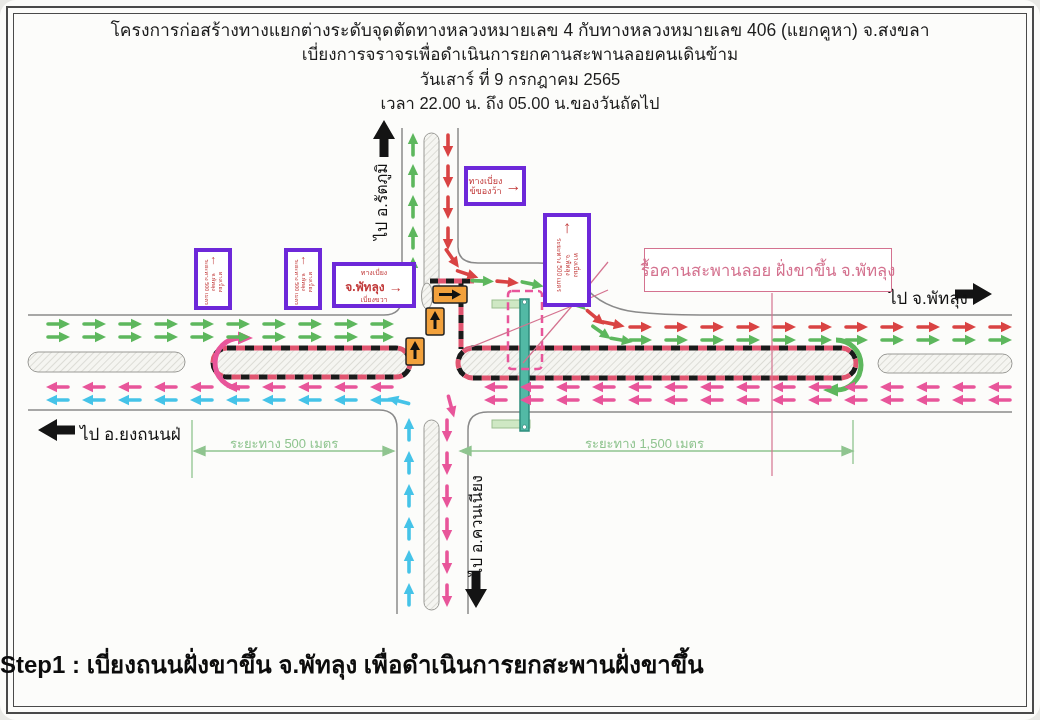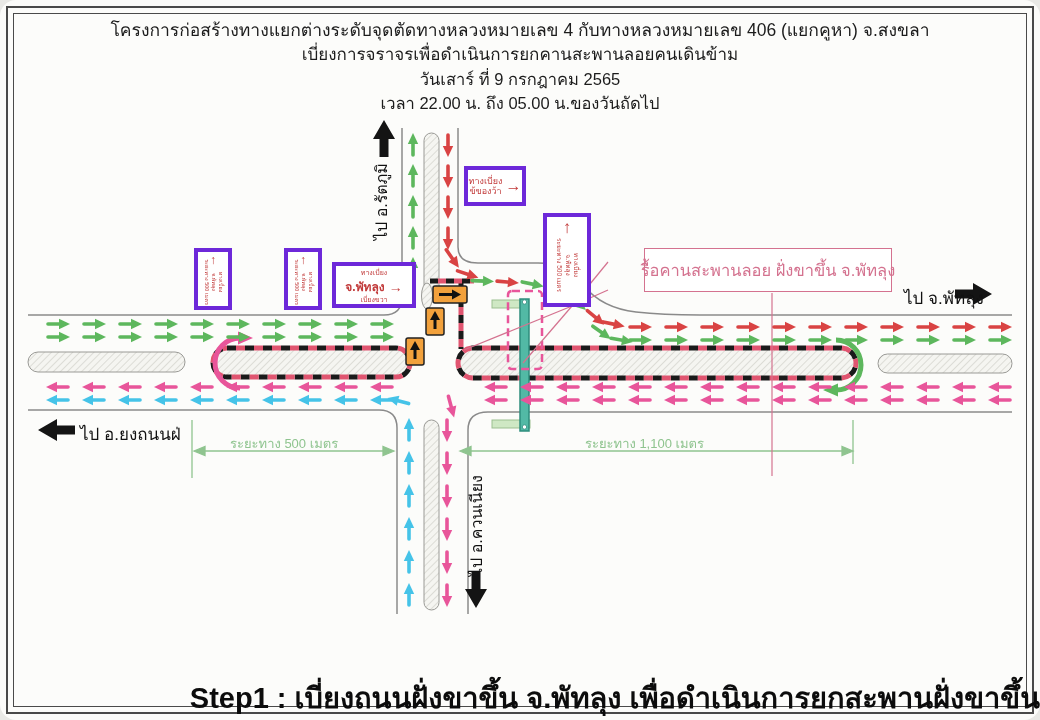--- a/index.html
+++ b/index.html
@@ -27,22 +27,22 @@
   .s5{left:332px;top:262px;width:84px;height:46px;padding-top:3px;}
   .s5 .row{display:flex;align-items:center;justify-content:center;gap:4px;}
   .vsign{overflow:hidden;}
   .vsign .uparr{position:absolute;top:1px;left:0;width:100%;text-align:center;}
   .rot{position:absolute;left:50%;top:56%;transform:translate(-50%,-50%) rotate(90deg);
        line-height:1.3;white-space:nowrap;text-align:center;}
   .s2{left:543px;top:213px;width:48px;height:94px;} .s2 .rot{font-size:6.5px;} .s2 .uparr{font-size:17px;font-weight:bold;}
   .s3{left:194px;top:248px;width:38px;height:62px;} 
   .s4{left:284px;top:248px;width:38px;height:62px;}
   .s3 .rot,.s4 .rot{font-size:5.5px;} .s3 .uparr,.s4 .uparr{font-size:12px;font-weight:bold;}
-  .caption{position:absolute;top:675px;left:0;width:100%;text-align:right;
-           font-size:29px;font-weight:bold;color:#0c0c0c;}
+  .caption{position:absolute;top:645px;left:0;width:100%;text-align:left;
+           font-size:24px;font-weight:bold;color:#0c0c0c;}
 </style>
 </head>
 <body>
 
 <div class="sheet">
   <div class="frame-outer"></div>
   <div class="frame-inner"></div>
 
   <div class="titleblock">
     <div class="t1">โครงการก่อสร้างทางแยกต่างระดับจุดตัดทางหลวงหมายเลข 4 กับทางหลวงหมายเลข 406 (แยกคูหา) จ.สงขลา</div>
@@ -645,24 +645,24 @@
         <g transform="translate(451 406) rotate(75)">
           <line x1="-10" y1="0" x2="3" y2="0" stroke="#e8559a" stroke-width="3.6" stroke-linecap="round"></line>
           <path d="M1,-5.2 L12,0 L1,5.2 Z" fill="#e8559a"></path>
         </g>
       </g>
   </svg>
 
   <div class="vlabel" style="left:369px;top:240px;">ไป อ.รัตภูมิ</div>
   <div class="vlabel" style="left:464px;top:576px;">ไป อ.ควนเนียง</div>
   <div class="lbl" style="left:80px;top:420px;">ไป อ.ยงถนนฝ่</div>
-  <div class="lbl" style="left:888px;top:284px;margin-left:16px;">ไป จ.พัทลุง</div>
+  <div class="lbl" style="left:888px;top:284px;">ไป จ.พัทลุง</div>
 
   <div class="dimtext" style="left:230px;top:433px;">ระยะทาง 500 เมตร</div>
-  <div class="dimtext" style="left:585px;top:433px;">ระยะทาง 1,100 เมตร</div>
+  <div class="dimtext" style="left:585px;top:433px;">ระยะทาง 1,500 เมตร</div>
 
   <div class="callout">รื้อคานสะพานลอย ฝั่งขาขึ้น จ.พัทลุง</div>
 
   <div class="sign s1">
     <div>
       <div class="md">ทางเบี่ยง</div>
       <div class="md">ข้ของว้า</div>
     </div>
     <span class="sarr" style="font-size:16px;">→</span>
   </div>

